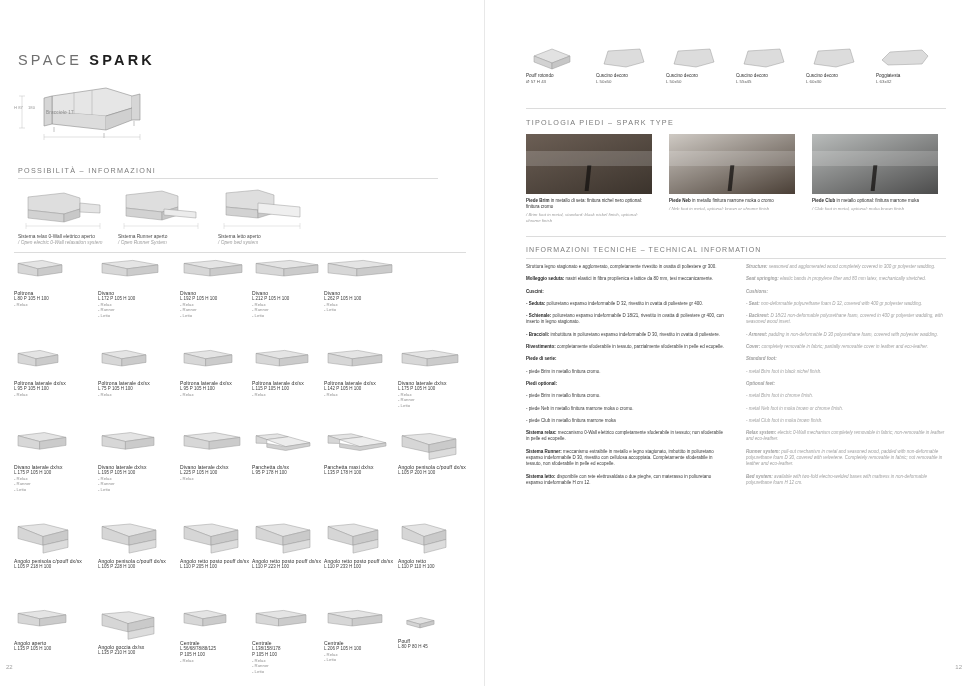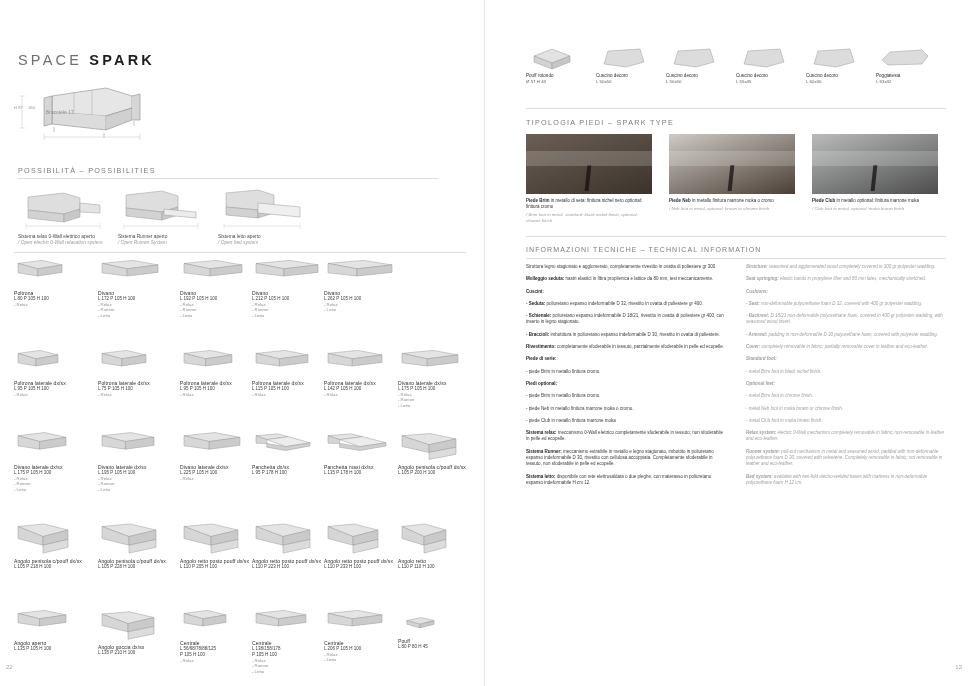--- a/index.html
+++ b/index.html
@@ -92,21 +92,21 @@
         <g stroke="#c0c0c0" stroke-width="0.5">
           <path d="M8 14 L8 46 M5 14 L11 14 M5 46 L11 46"></path>
           <path d="M30 55 L126 55 M30 52 L30 58 M126 52 L126 58"></path>
         </g>
       </svg>
     </div>
     <div class="dim-lbl" style="left:14px;top:105px;">H 87</div>
     <div class="dim-lbl" style="left:28px;top:105px;">180</div>
     <div class="hero-cap">Bracciolo 17</div>
 
-    <div class="sec-head" style="left:18px;top:166px;">POSSIBILITÀ – POSSIBILITIES</div>
+    <div class="sec-head" style="left:18px;top:166px;">POSSIBILITÀ – INFORMAZIONI</div>
     <div class="rule" style="left:18px;top:178px;width:420px;"></div>
 
     <div class="poss">
       <div class="cell" style="left:0;">
         <svg width="88" height="46" viewBox="0 0 88 46">
           <g fill="#dedede" stroke="#9b9b9b" stroke-width="0.5">
             <path d="M10 12 L46 8 L62 13 L62 24 L46 29 L10 25 Z"></path>
             <path d="M10 25 L10 33 L46 37 L46 29 Z" fill="#d2d2d2"></path>
             <path d="M46 29 L62 24 L62 32 L46 37 Z" fill="#c8c8c8"></path>
             <path d="M62 18 L82 20 L82 28 L62 27 Z" fill="#e4e4e4"></path>

